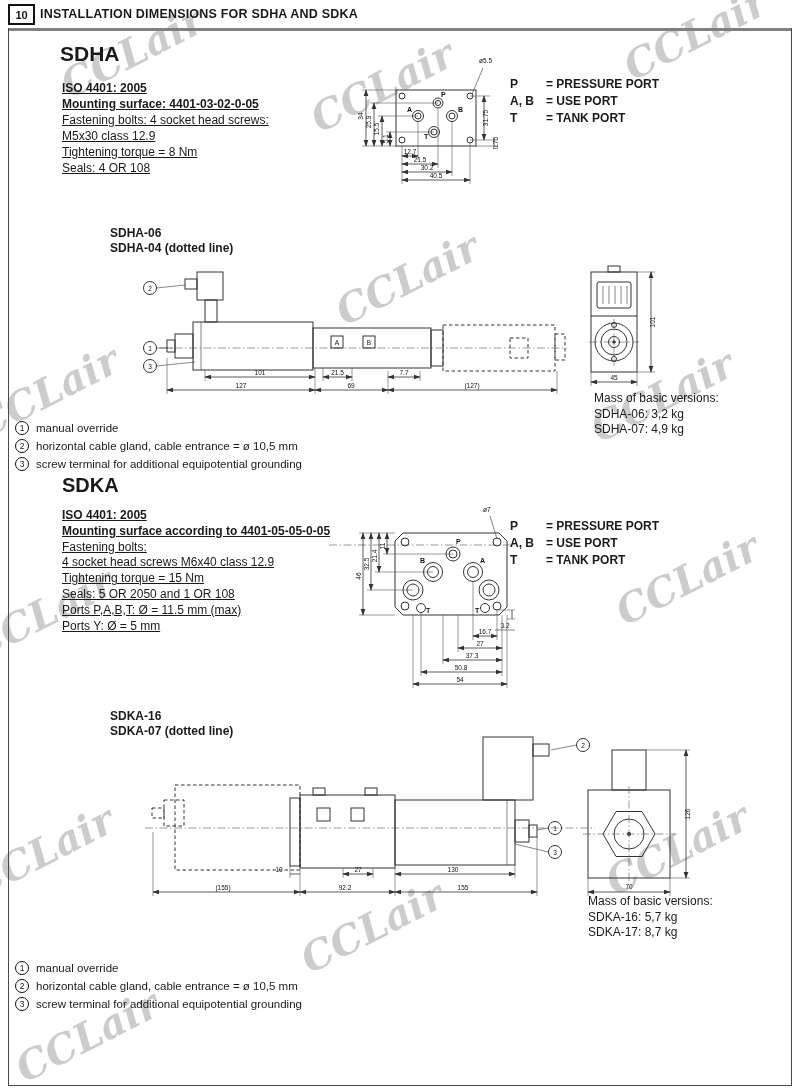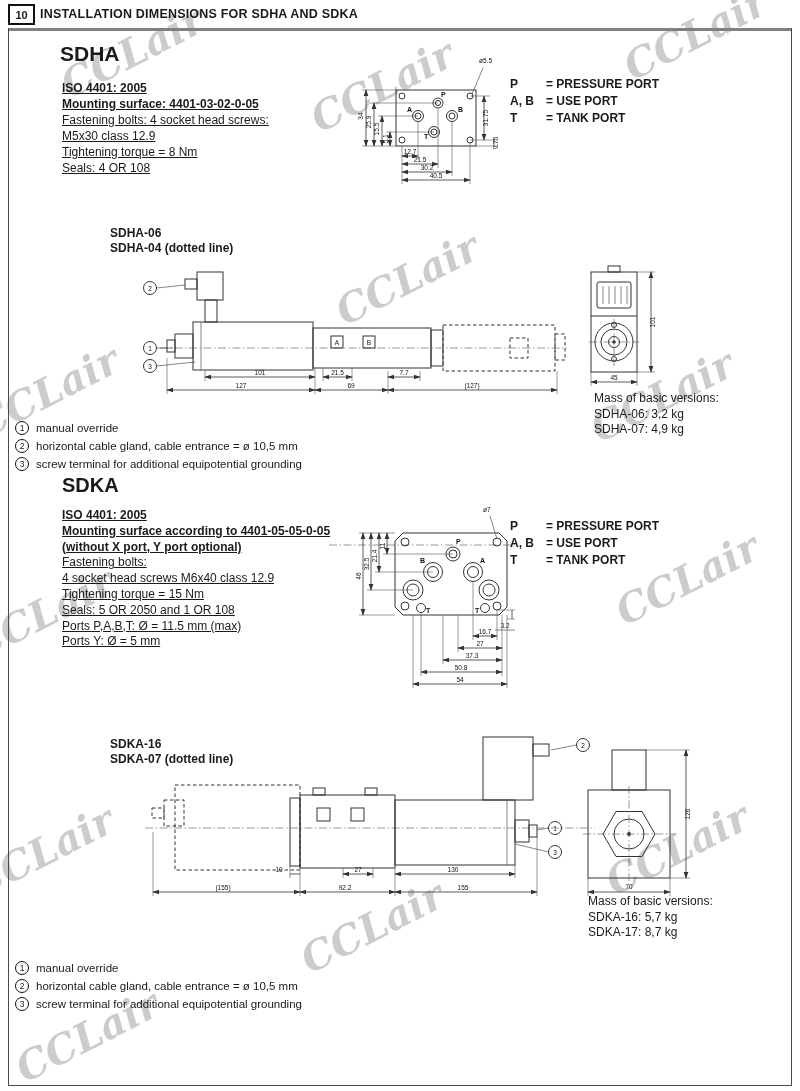--- a/index.html
+++ b/index.html
@@ -29,21 +29,21 @@
   .t-sdka{left:62px;top:474px;font-size:20px;}
   .specs{position:absolute;font-size:12px;line-height:16px;z-index:2;width:310px;text-decoration:underline;}
   .specs .b{font-weight:bold;}
   .sp1{left:62px;top:80px}.sp2{left:62px;top:508px;line-height:15.8px}
   .legend{position:absolute;font-size:12px;line-height:17px;z-index:2;}
   .lg1{left:510px;top:76px}.lg2{left:510px;top:518px}
   .legend .row{display:flex;}
   .legend .sym{font-weight:bold;width:36px;}
   .legend .lbl{font-weight:bold;}
   .variant{position:absolute;font-weight:bold;font-size:12px;line-height:15px;z-index:2;margin-left:48px;}
-  .v1{left:62px;top:226px}.v2{left:62px;top:737px}
+  .v1{left:62px;top:226px}.v2{left:62px;top:709px}
   .mass{position:absolute;font-size:12px;line-height:15.5px;z-index:2;}
   .m1{left:594px;top:391px}.m2{left:588px;top:894px}
   .notes{position:absolute;font-size:11.5px;line-height:17px;z-index:2;}
   .n1{left:15px;top:420px}.n2{left:15px;top:960px}
   .notes .nrow{display:flex;align-items:flex-start;margin-bottom:1px;}
   .ncirc{flex:0 0 auto;width:12px;height:12px;border:1px solid #111;border-radius:50%;
     font-size:8.5px;line-height:12px;text-align:center;margin:1px 7px 0 0;}
   
   .drw{position:absolute;z-index:1;}
   .d-surf1{left:348px;top:50px}.d-side1{left:55px;top:252px}.d-end1{left:583px;top:256px}
@@ -314,21 +314,20 @@
     <span class="ncirc">3</span>
     <span>screw terminal for additional equipotential grounding</span>
   </div>
 </div>
 
 <div class="sec-title t-sdka">SDKA</div>
 
 <div class="specs sp2">
   <div class="b">ISO 4401: 2005</div>
   <div class="b">Mounting surface according to 4401-05-05-0-05</div>
-  <div class="b">(without X port, Y port optional)</div>
   <div>Fastening bolts:</div>
   <div>4 socket head screws M6x40 class 12.9</div>
   <div>Tightening torque = 15 Nm</div>
   <div>Seals: 5 OR 2050 and 1 OR 108</div>
   <div>Ports P,A,B,T: Ø = 11.5 mm (max)</div>
   <div>Ports Y: Ø = 5 mm</div>
 </div>
 
 <div class="legend lg2">
   <div class="row">

